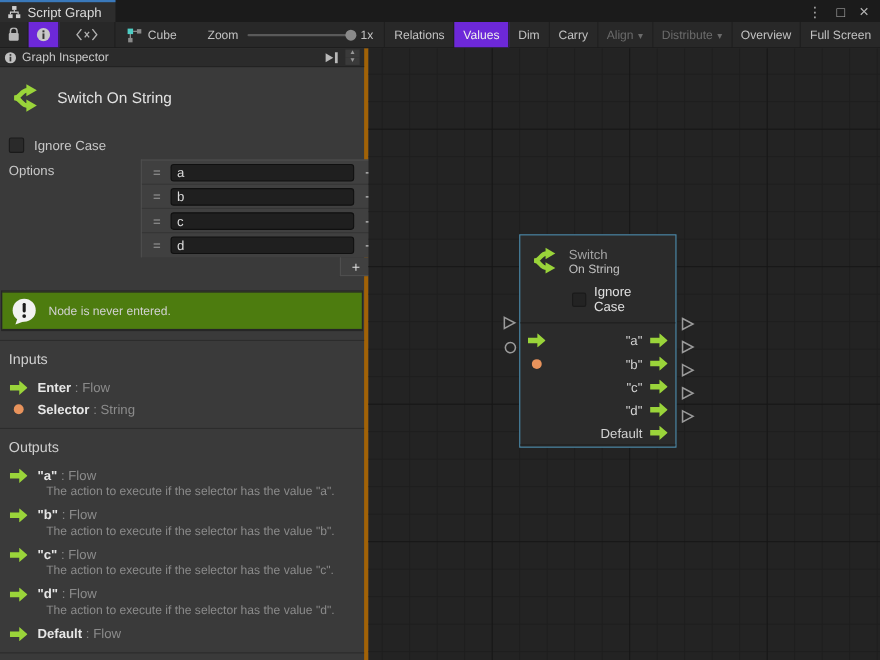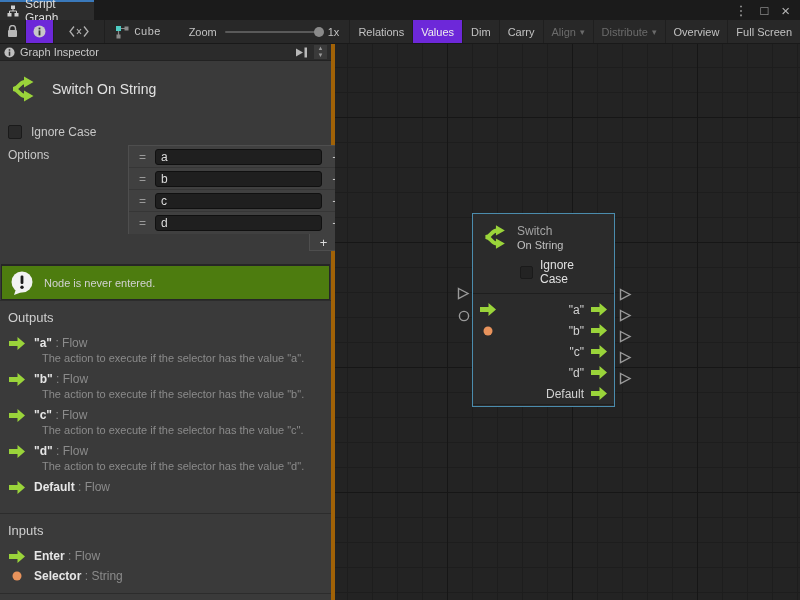--- a/index.html
+++ b/index.html
@@ -2,32 +2,32 @@
 <html><head>
 <meta charset="utf-8">
 <style>
   * { box-sizing: border-box; margin: 0; padding: 0; }
   html,body { background:#111; }
   body { font-family: "Liberation Sans", sans-serif; }
   .window { position:relative; width:800px; height:600px; background:#3a3a3a; overflow:hidden; display:flex; flex-direction:column; }
 
   
   .tabbar { height:20px; background:#1b1b1b; display:flex; align-items:stretch; flex:none; }
-  .tab { width:94px; background:#2d2d2d; border-top:2px solid #3a79bb; display:flex; align-items:center; gap:6px; padding:0 7px; color:#dcdcdc; font-size:12px; }
+  .tab { width:105px; background:#2d2d2d; border-top:2px solid #3a79bb; display:flex; align-items:center; gap:6px; padding:0 7px; color:#dcdcdc; font-size:12px; }
   .window-controls { margin-left:auto; display:flex; align-items:center; gap:13px; padding-right:10px; color:#b4b4b4; font-size:13px; }
   .window-controls span { cursor:default; line-height:1; }
 
   
   .toolbar { height:24px; background:#282828; border-bottom:1px solid #191919; display:flex; align-items:stretch; flex:none; font-size:11px; color:#c2c2c2; }
   .tbtn { display:flex; align-items:center; justify-content:center; padding:0 8px; border-right:1px solid #1f1f1f; white-space:nowrap; }
   .tbtn.icon-btn { padding:0 7px; }
   .tbtn.active { background:#6d28d9; color:#eee; }
   .tbtn.disabled { color:#6b6b6b; }
   .tbtn .caret { margin-left:4px; font-size:9px; }
-  .target-chip { display:flex; align-items:center; gap:5px; padding:0 10px;font-family:Liberation Mono, monospace; }
+  .target-chip { display:flex; align-items:center; gap:5px; padding:0 10px; }
   .zoom-group { display:flex; align-items:center; gap:8px; padding:0 10px 0 18px; }
   .zoom-track { position:relative; width:95px; height:2px; background:#5a5a5a; border-radius:1px; }
   .zoom-handle { position:absolute; right:-4px; top:-4px; width:10px; height:10px; border-radius:50%; background:#8a8a8a; }
   .zoom-val { color:#c2c2c2; }
 
   
   .main { flex:1; display:flex; min-height:0; }
 
   
   .inspector { width:335px; flex:none; background:#3a3a3a; border-right:4px solid #a16207; display:flex; flex-direction:column; color:#c8c8c8; font-size:12px; }
@@ -282,20 +282,40 @@
           <svg width="25" height="25" viewBox="0 0 25 25">
               <circle cx="12" cy="11" r="10.5" fill="#f2f2f2"></circle>
               <path d="M6 18 L4 24 L12 21 z" fill="#f2f2f2"></path>
               <rect x="10.6" y="4.5" width="2.8" height="8.5" rx="1.2" fill="#1c1c1c"></rect>
               <circle cx="12" cy="16.3" r="1.7" fill="#1c1c1c"></circle>
             </svg>
         </span>
         <span class="warning-text">Node is never entered.</span>
       </div>
 
+      <div class="section" style="margin-top:9px;">
+        <div class="section-title">Inputs</div>
+        <div class="port-row">
+          <span class="port-icon">
+              <svg width="16" height="13" viewBox="0 0 16 13">
+                <use href="#flow-arrow"></use>
+              </svg>
+            </span>
+          <span><span class="port-name">Enter</span> <span class="port-sep">:</span> <span class="port-type">Flow</span></span>
+        </div>
+        <div class="port-row">
+          <span class="port-icon">
+              <svg width="10" height="10" viewBox="0 0 10 10">
+                <circle cx="5" cy="5" r="4.5" fill="#e8935c"></circle>
+              </svg>
+            </span>
+          <span><span class="port-name">Selector</span> <span class="port-sep">:</span> <span class="port-type">String</span></span>
+        </div>
+      </div>
+
       <div class="section">
         <div class="section-title">Outputs</div>
 
         <div class="port-row">
           <span class="port-icon">
               <svg width="16" height="13" viewBox="0 0 16 13">
                 <use href="#flow-arrow"></use>
               </svg>
             </span>
           <span><span class="port-name">"a"</span> <span class="port-sep">:</span> <span class="port-type">Flow</span></span>
@@ -332,40 +352,20 @@
         </div>
         <div class="port-desc">The action to execute if the selector has the value "d".</div>
 
         <div class="port-row">
           <span class="port-icon">
               <svg width="16" height="13" viewBox="0 0 16 13">
                 <use href="#flow-arrow"></use>
               </svg>
             </span>
           <span><span class="port-name">Default</span> <span class="port-sep">:</span> <span class="port-type">Flow</span></span>
-        </div>
-      </div>
-
-      <div class="section" style="margin-top:9px;">
-        <div class="section-title">Inputs</div>
-        <div class="port-row">
-          <span class="port-icon">
-              <svg width="16" height="13" viewBox="0 0 16 13">
-                <use href="#flow-arrow"></use>
-              </svg>
-            </span>
-          <span><span class="port-name">Enter</span> <span class="port-sep">:</span> <span class="port-type">Flow</span></span>
-        </div>
-        <div class="port-row">
-          <span class="port-icon">
-              <svg width="10" height="10" viewBox="0 0 10 10">
-                <circle cx="5" cy="5" r="4.5" fill="#e8935c"></circle>
-              </svg>
-            </span>
-          <span><span class="port-name">Selector</span> <span class="port-sep">:</span> <span class="port-type">String</span></span>
         </div>
       </div>
 
       <div class="bottom-fill"></div>
     </div>
 
     <div class="canvas">
 
       <span class="ext" style="left:122px; top:243px;">
         <svg width="13" height="13" viewBox="0 0 13 13">

